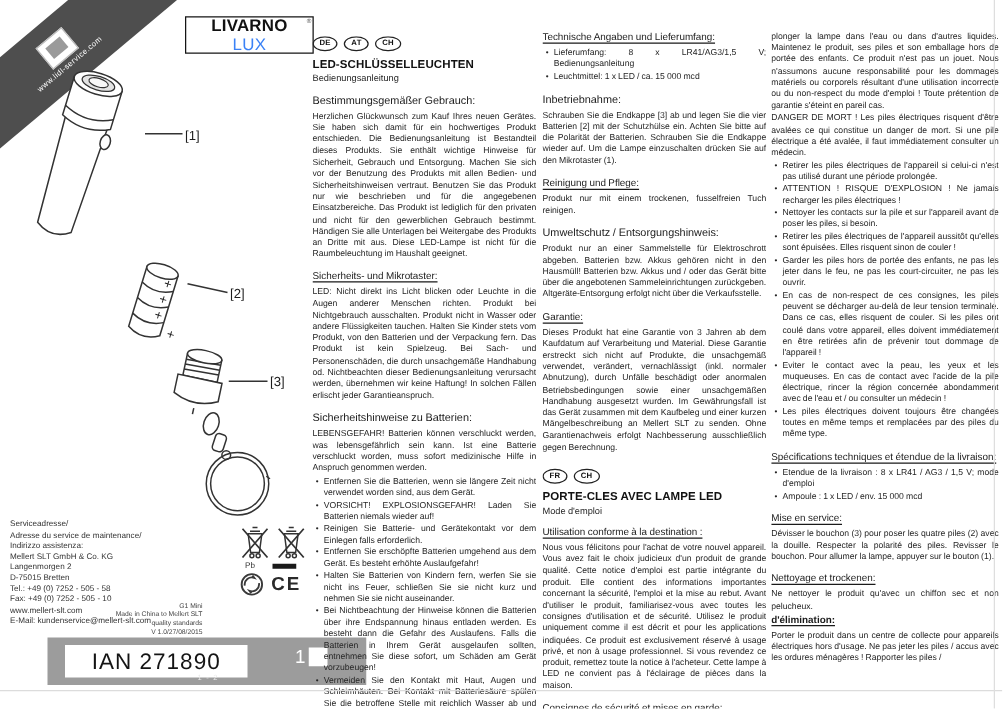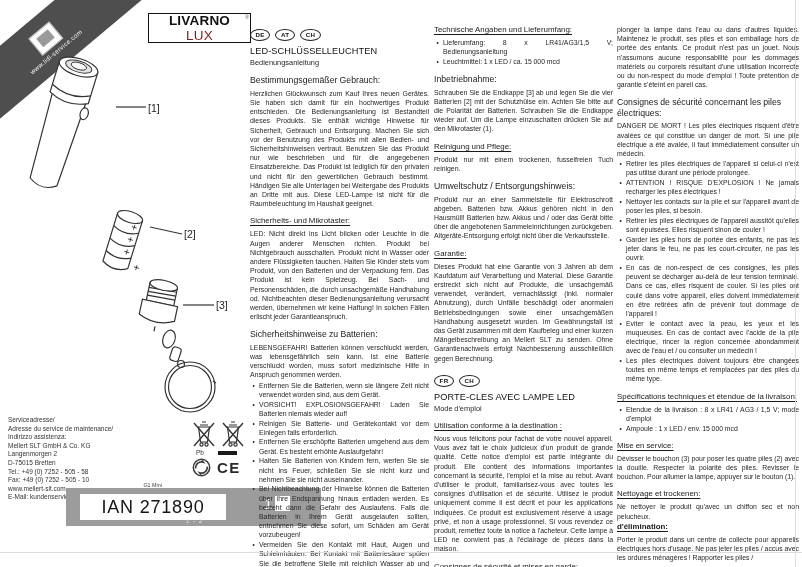--- a/index.html
+++ b/index.html
@@ -10,55 +10,55 @@
   .ribbon{position:absolute;left:-52px;top:14px;width:200px;height:56px;background:#4e4e4e;
           transform:rotate(-40deg);display:flex;flex-direction:column;align-items:center;
           justify-content:center;gap:2px;}
   .ribbon-thumb{width:25px;height:20px;background:#fff;border:1px solid #bbb;display:flex;
                 align-items:center;justify-content:center;}
   .ribbon-thumb span{display:block;width:15px;height:11px;background:#9a9a9a;}
   .ribbon-text{color:#fff;font-size:6.2px;letter-spacing:.4px;white-space:nowrap;}
   .logo-box{position:absolute;left:148px;top:13px;width:101px;height:28px;border:1.6px solid #141414;
             display:flex;align-items:center;justify-content:center;background:#fff;flex-direction:column;}
   .logo-main{font-weight:bold;font-size:13.5px;letter-spacing:.2px;color:#111;}
-  .logo-sub{font-size:13.5px;letter-spacing:.2px;color:#7f1d1d;}
+  .logo-sub{font-size:13.5px;letter-spacing:.2px;color:#3b82f6;}
   .logo-reg{position:absolute;right:1px;top:0px;font-size:5px;color:#555;}
   .illus{position:absolute;left:0;top:55px;}
   .illus text{font-family:"Liberation Sans",sans-serif;font-size:10.5px;fill:#1c1c1c;}
   
   #service-block{position:absolute;left:8px;top:416px;width:170px;font-size:6.5px;
                  line-height:8.6px;color:#333;}
   
   #compliance{position:absolute;left:192px;top:420px;width:70px;}
   .bins{display:flex;gap:5px;}
   .bin-caption{display:flex;align-items:center;gap:14px;margin:1px 0 2px 4px;}
   .pb{font-size:6.5px;color:#333;}
   .black-bar{width:19px;height:4px;background:#1a1a1a;}
   .marks{display:flex;align-items:center;gap:6px;margin:2px 0 2px 0;font-weight:bold;}
   .ce{font-size:15px;letter-spacing:1.5px;color:#2a2a2a;}
   #made-in{position:absolute;left:90px;top:482px;width:172px;text-align:right;font-size:5.4px;
            line-height:7px;color:#444;transform:translateX(-100px);}
   
-  #ian-bar{position:absolute;left:38px;top:488px;width:255px;height:38px;background:#9c9c9c;margin-left:28px;}
+  #ian-bar{position:absolute;left:38px;top:510px;width:255px;height:38px;background:#9c9c9c;}
   #ian-box{position:absolute;left:14px;top:6px;width:146px;height:26px;background:#fff;
            display:flex;align-items:center;justify-content:center;}
   #ian-code{font-size:18px;letter-spacing:.8px;color:#141414;}
   #ian-pages{position:absolute;left:120px;bottom:2px;font-size:6px;color:#eaeaea;letter-spacing:1px;}
   #print-num{position:absolute;left:198px;top:7px;display:flex;align-items:center;gap:3px;}
   #print-num .n{color:#fff;font-size:15px;}
   #print-num .box{width:15px;height:15px;background:#fff;}
   
   .col{position:absolute;top:11px;width:179px;height:548px;overflow:hidden;font-size:6.9px;
        line-height:9.2px;text-align:justify;color:#262626;word-spacing:-.2px;margin-top:14px;}
   #col-de1{left:250px;top:15px;}
   #col-de2{left:434px;}
   #col-fr{left:617px;width:182px;}
   .col > :first-child{margin-top:0;}
   .col p{margin:0 0 1px 0;}
-  .sec-title{font-weight:normal;font-size:9.2px;line-height:11px;text-align:left;margin:5px 0 1px;
+  .sec-title{font-weight:bold;font-size:9.2px;line-height:11px;text-align:left;margin:5px 0 1px;
              letter-spacing:.1px;color:#111;}
   .sec-subtitle{font-size:7.4px;text-align:left;margin:0 0 5px;}
   .sec-h{font-size:8.7px;line-height:10.5px;text-align:left;margin:8px 0 3px;color:#1a1a1a;}
   .sec-hu{font-size:7.9px;line-height:10px;text-align:left;margin:8px 0 3px;color:#1a1a1a;
           text-decoration:underline;text-underline-offset:1.5px;}
   .badges{display:flex;gap:5px;margin:12px 0 5px;}
   .badge{display:inline-flex;align-items:center;justify-content:center;border:1px solid #222;
          border-radius:50%;padding:1px 4.5px;font-size:6.2px;font-weight:bold;letter-spacing:.3px;
          min-width:9px;height:8px;color:#111;}
   ul.blist{margin:0 0 2px;padding:0 0 0 9px;list-style:none;}
@@ -243,21 +243,20 @@
         <span class="badge">CH</span>
       </div>
       <div class="sec-title">PORTE-CLES AVEC LAMPE LED</div>
       <div class="sec-subtitle">Mode d'emploi</div>
       <div class="sec-hu">Utilisation conforme à la destination :</div>
       <p class="sec-p">Nous vous félicitons pour l'achat de votre nouvel appareil. Vous avez fait le choix judicieux d'un produit de grande qualité. Cette notice d'emploi est partie intégrante du produit. Elle contient des informations importantes concernant la sécurité, l'emploi et la mise au rebut. Avant d'utiliser le produit, familiarisez-vous avec toutes les consignes d'utilisation et de sécurité. Utilisez le produit uniquement comme il est décrit et pour les applications indiquées. Ce produit est exclusivement réservé à usage privé, et non à usage professionnel. Si vous revendez ce produit, remettez toute la notice à l'acheteur. Cette lampe à LED ne convient pas à l'éclairage de pièces dans la maison.</p>
       <div class="sec-hu">Consignes de sécurité et mises en garde:</div>
     </div>
   <div class="col" id="col-fr">
       <p class="sec-p">plonger la lampe dans l'eau ou dans d'autres liquides. Maintenez le produit, ses piles et son emballage hors de portée des enfants. Ce produit n'est pas un jouet. Nous n'assumons aucune responsabilité pour les dommages matériels ou corporels résultant d'une utilisation incorrecte ou du non-respect du mode d'emploi ! Toute prétention de garantie s'éteint en pareil cas.</p>
-      <div class="sec-h">Consignes de sécurité concernant les piles électriques:</div>
       <p class="sec-p">DANGER DE MORT ! Les piles électriques risquent d'être avalées ce qui constitue un danger de mort. Si une pile électrique a été avalée, il faut immédiatement consulter un médecin.</p>
       <ul class="blist">
         <li>Retirer les piles électriques de l'appareil si celui-ci n'est pas utilisé durant une période prolongée.</li>
         <li>ATTENTION ! RISQUE D'EXPLOSION ! Ne jamais recharger les piles électriques !</li>
         <li>Nettoyer les contacts sur la pile et sur l'appareil avant de poser les piles, si besoin.</li>
         <li>Retirer les piles électriques de l'appareil aussitôt qu'elles sont épuisées. Elles risquent sinon de couler !</li>
         <li>Garder les piles hors de portée des enfants, ne pas les jeter dans le feu, ne pas les court-circuiter, ne pas les ouvrir.</li>
         <li>En cas de non-respect de ces consignes, les piles peuvent se décharger au-delà de leur tension terminale. Dans ce cas, elles risquent de couler. Si les piles ont coulé dans votre appareil, elles doivent immédiatement en être retirées afin de prévenir tout dommage de l'appareil !</li>
         <li>Eviter le contact avec la peau, les yeux et les muqueuses. En cas de contact avec l'acide de la pile électrique, rincer la région concernée abondamment avec de l'eau et / ou consulter un médecin !</li>
         <li>Les piles électriques doivent toujours être changées toutes en même temps et remplacées par des piles du même type.</li>

